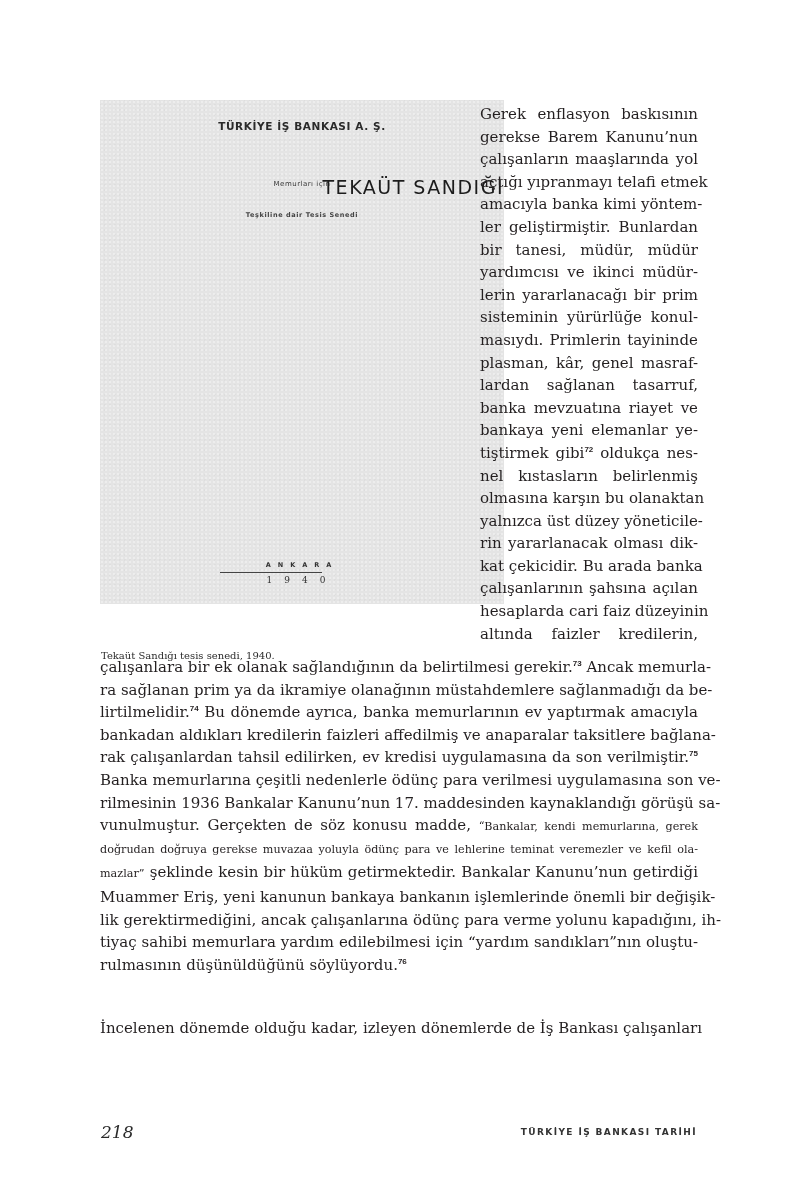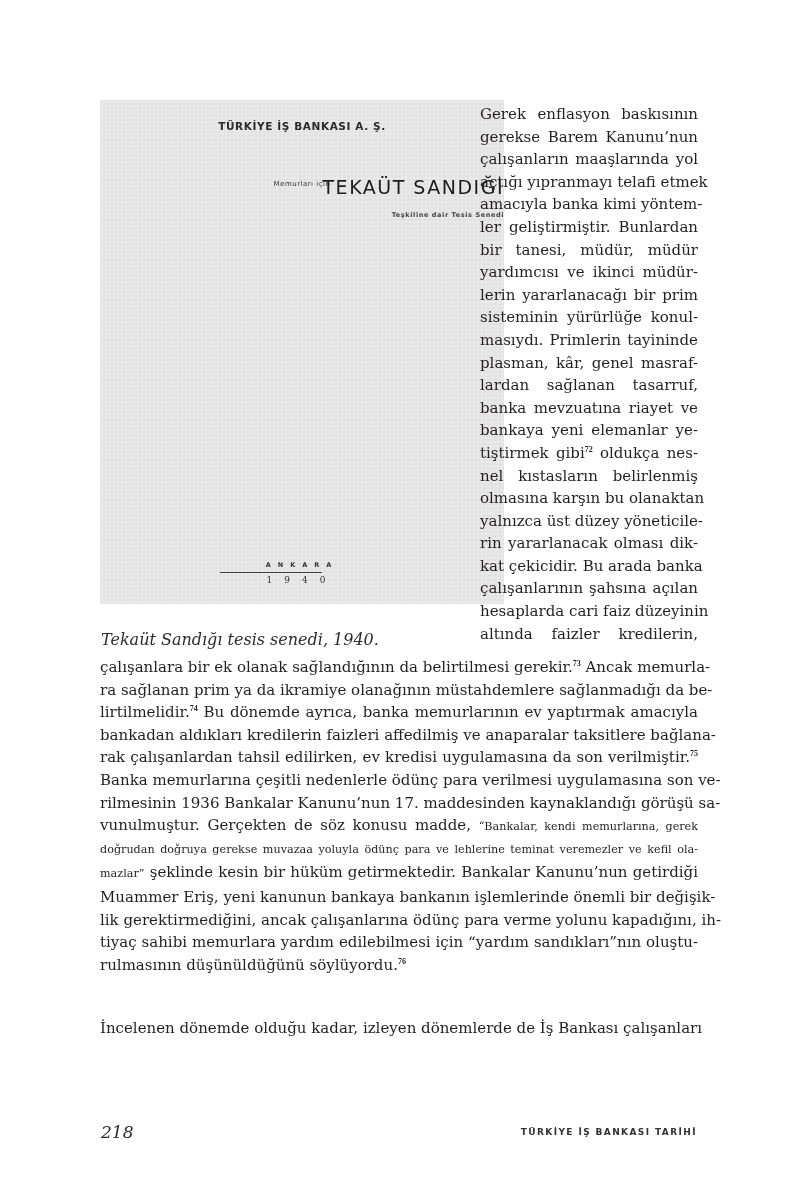--- a/index.html
+++ b/index.html
@@ -12,38 +12,38 @@
             background-size: 4px 4px, 5px 5px;
             background-position: 0 0, 2px 2px; }
   .fig-line1 { position: absolute; top: 20px; left: 0; right: 0; text-align: center;
                font-family: "DejaVu Sans", sans-serif; font-weight: bold; font-size: 10.5px;
                color: #2a2a2a; letter-spacing: 0.6px; }
   .fig-line2 { position: absolute; top: 57px; left: 0; right: 0; text-align: center;
                font-family: "DejaVu Sans", sans-serif; font-size: 7px; color: #3a3a3a; letter-spacing: 0.5px; margin-top: 23px; }
   .fig-title { position: absolute; top: 76px; left: 0; right: 0; text-align: right;
                font-family: "DejaVu Sans", sans-serif; font-weight: normal; font-size: 19px;
                color: #1c1c1c; letter-spacing: 1.5px; }
-  .fig-line3 { position: absolute; top: 111px; left: 0; right: 0; text-align: right;
+  .fig-line3 { position: absolute; top: 111px; left: 0; right: 0; text-align: center;
                font-family: "DejaVu Sans", sans-serif; font-weight: bold; font-size: 6.5px; color: #444; letter-spacing: 0.6px; }
   .fig-city { position: absolute; top: 461px; left: 0; right: 0; text-align: center;
               font-family: "DejaVu Sans", sans-serif; font-weight: bold; font-size: 6.5px;
               letter-spacing: 7px; color: #333; }
   .fig-rule { position: absolute; top: 472px; left: 120px; width: 102px; height: 1px; background: #444; }
   .fig-year { position: absolute; top: 475px; left: 0; right: 0; text-align: center;
               font-family: "DejaVu Serif", serif; font-size: 9px; letter-spacing: 12px; color: #333; }
-  .caption { position: absolute; left: 101px; top: 630px; font-style: italic; font-size: 16px; color: #2b2b2b;
+  .caption { position: absolute; left: 101px; top: 650px; font-size: 10px; color: #2b2b2b;
              font-family: "DejaVu Serif", "Liberation Serif", serif; }
   .col-text { position: absolute; left: 480px; top: 103px; width: 218px; font-size: 15px;
               line-height: 22.6px; text-align: justify; }
   .col-text .ln, .full-text .ln { display: block; text-align: justify; text-align-last: justify; white-space: nowrap; }
   .full-text { position: absolute; left: 100px; width: 598px; font-size: 15px; line-height: 22.6px; }
   .p1 { top: 656px; }
   .p2 { top: 1017px; }
   .small { font-size: 11.2px; }
-  sup { font-size: 8px; font-weight: bold; vertical-align: 6px; line-height: 0; font-family: Liberation Serif, serif; }
+  sup { font-size: 8px; font-weight: bold; vertical-align: 6px; line-height: 0; font-family: Liberation Sans, sans-serif; }
   .last { text-align-last: left !important; }
   .footer-page { position: absolute; left: 101px; top: 1122px; font-style: italic; font-size: 17px; color: #2b2b2b; }
   .footer-title { position: absolute; right: 102px; top: 1127px; font-family: "DejaVu Sans", sans-serif;
                   font-size: 9px; font-weight: bold; letter-spacing: 1.4px; color: #333; }
 </style>
 </head>
 <body>
 
 <div class="figure">
   <div class="fig-line1">TÜRKİYE İŞ BANKASI A. Ş.</div>

